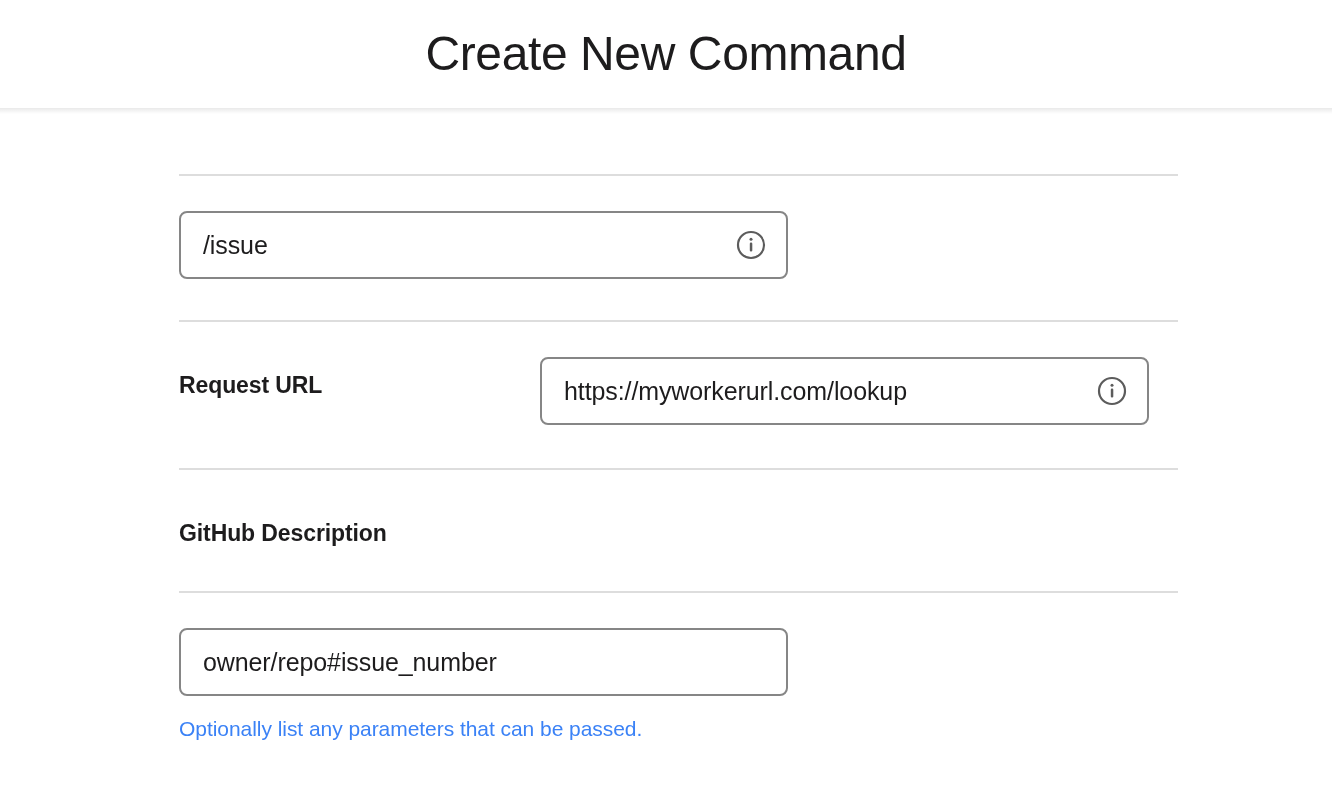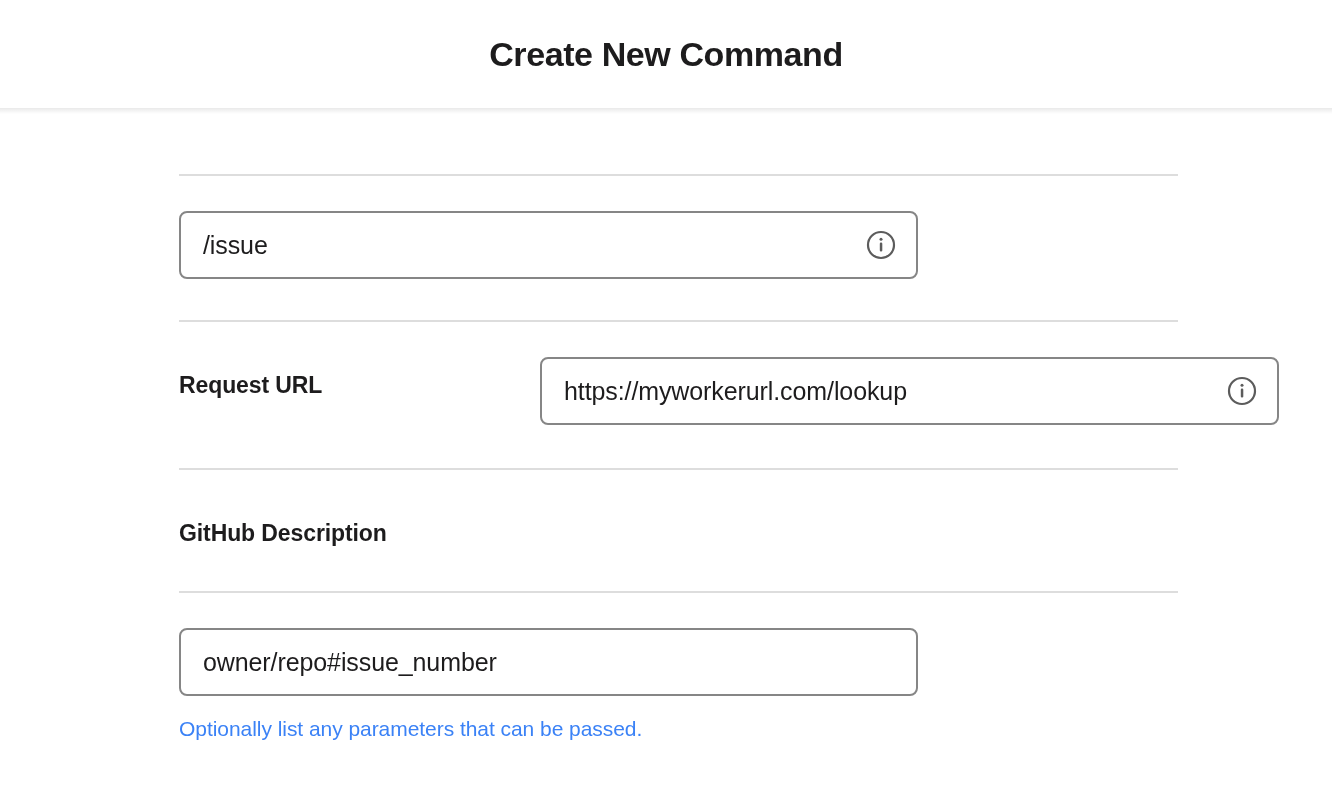--- a/index.html
+++ b/index.html
@@ -41,23 +41,23 @@
     content: "";
     position: absolute;
     left: 0;
     right: 0;
     bottom: -6px;
     height: 6px;
     background: linear-gradient(to bottom, rgba(0,0,0,0.085), rgba(0,0,0,0));
     pointer-events: none;
   }
   .modal-title {
-    font-size: 34px;
+    font-size: 48px;
     line-height: 44px;
-    font-weight: 700;
+    font-weight: 400;
     letter-spacing: -0.4px;
     color: #1d1c1d;
     margin: 0;
     padding: 0;
     text-align: center;
   }
 
   
   .modal-body {
     position: absolute;
@@ -103,21 +103,21 @@
   }
 
   .row-field {
     flex: 1 1 auto;
     display: flex;
     flex-direction: column;
   }
 
   .text-input {
     position: relative;
-    width: 739px;       
+    width: 609px;       
     height: 68px;
     border: 2px solid #868686;
     border-radius: 8px;
     background: #ffffff;
     display: flex;
     align-items: center;
     padding: 0 22px;
   }
 
   .text-input .value {

